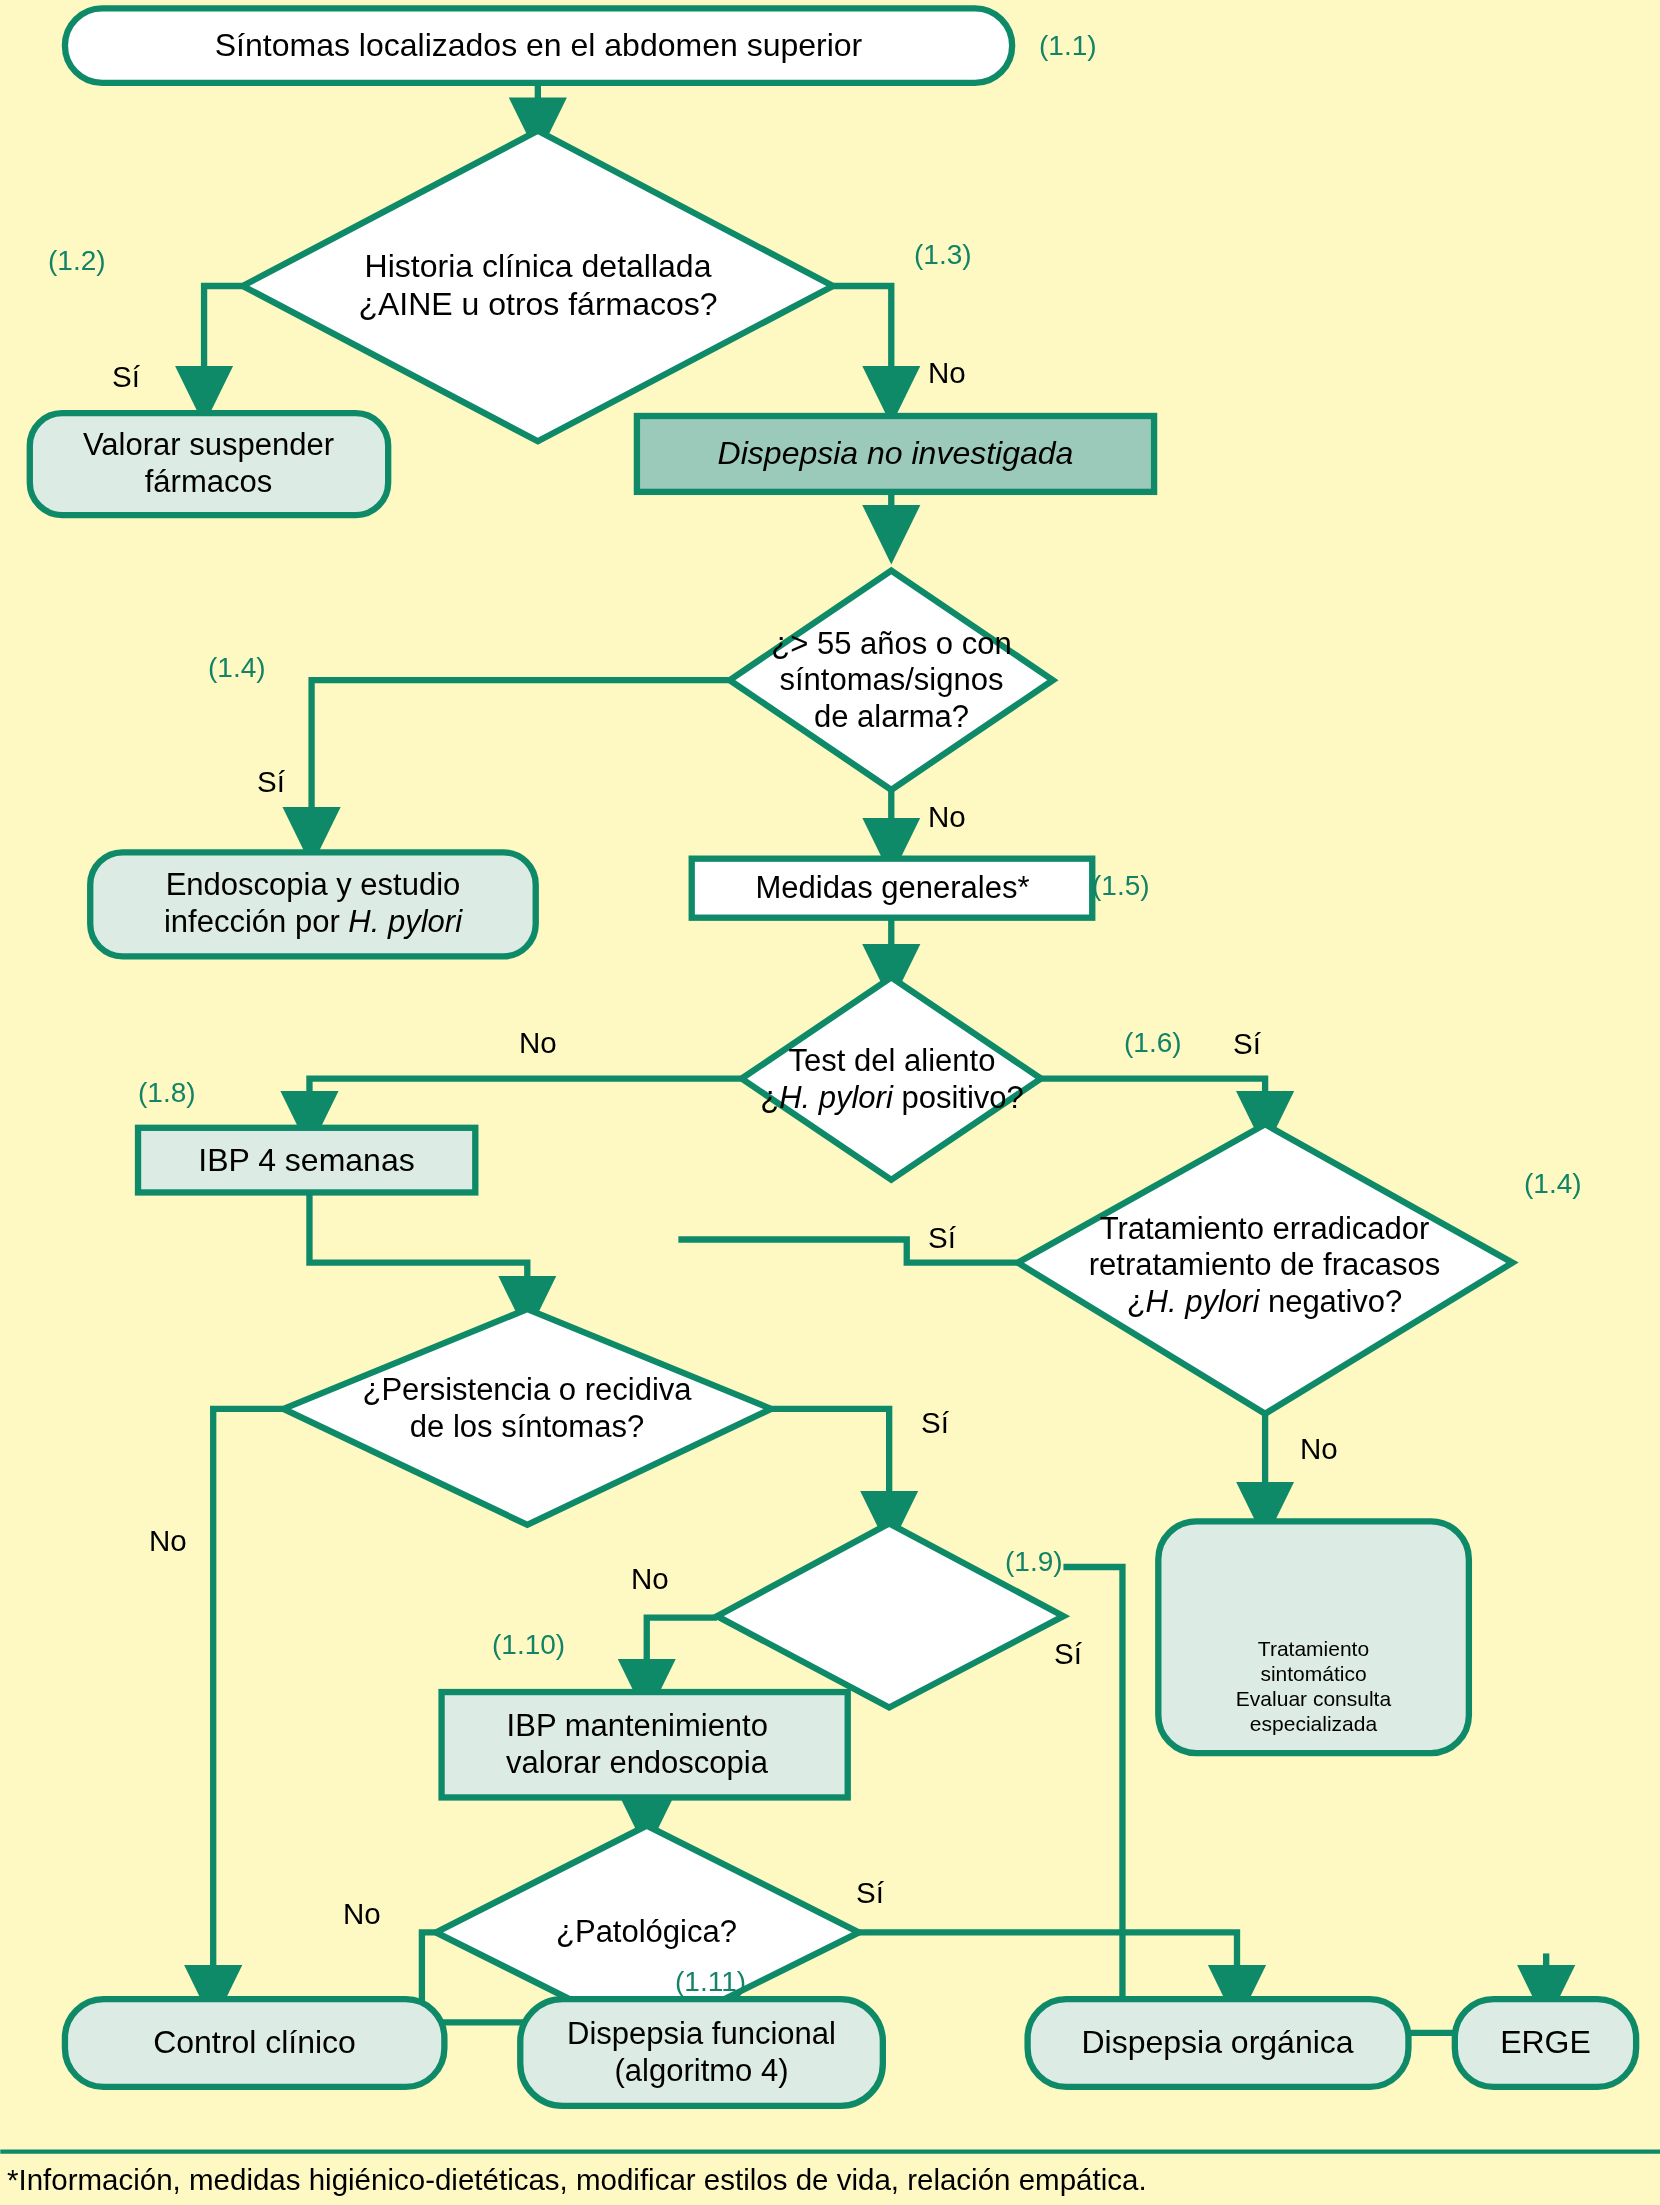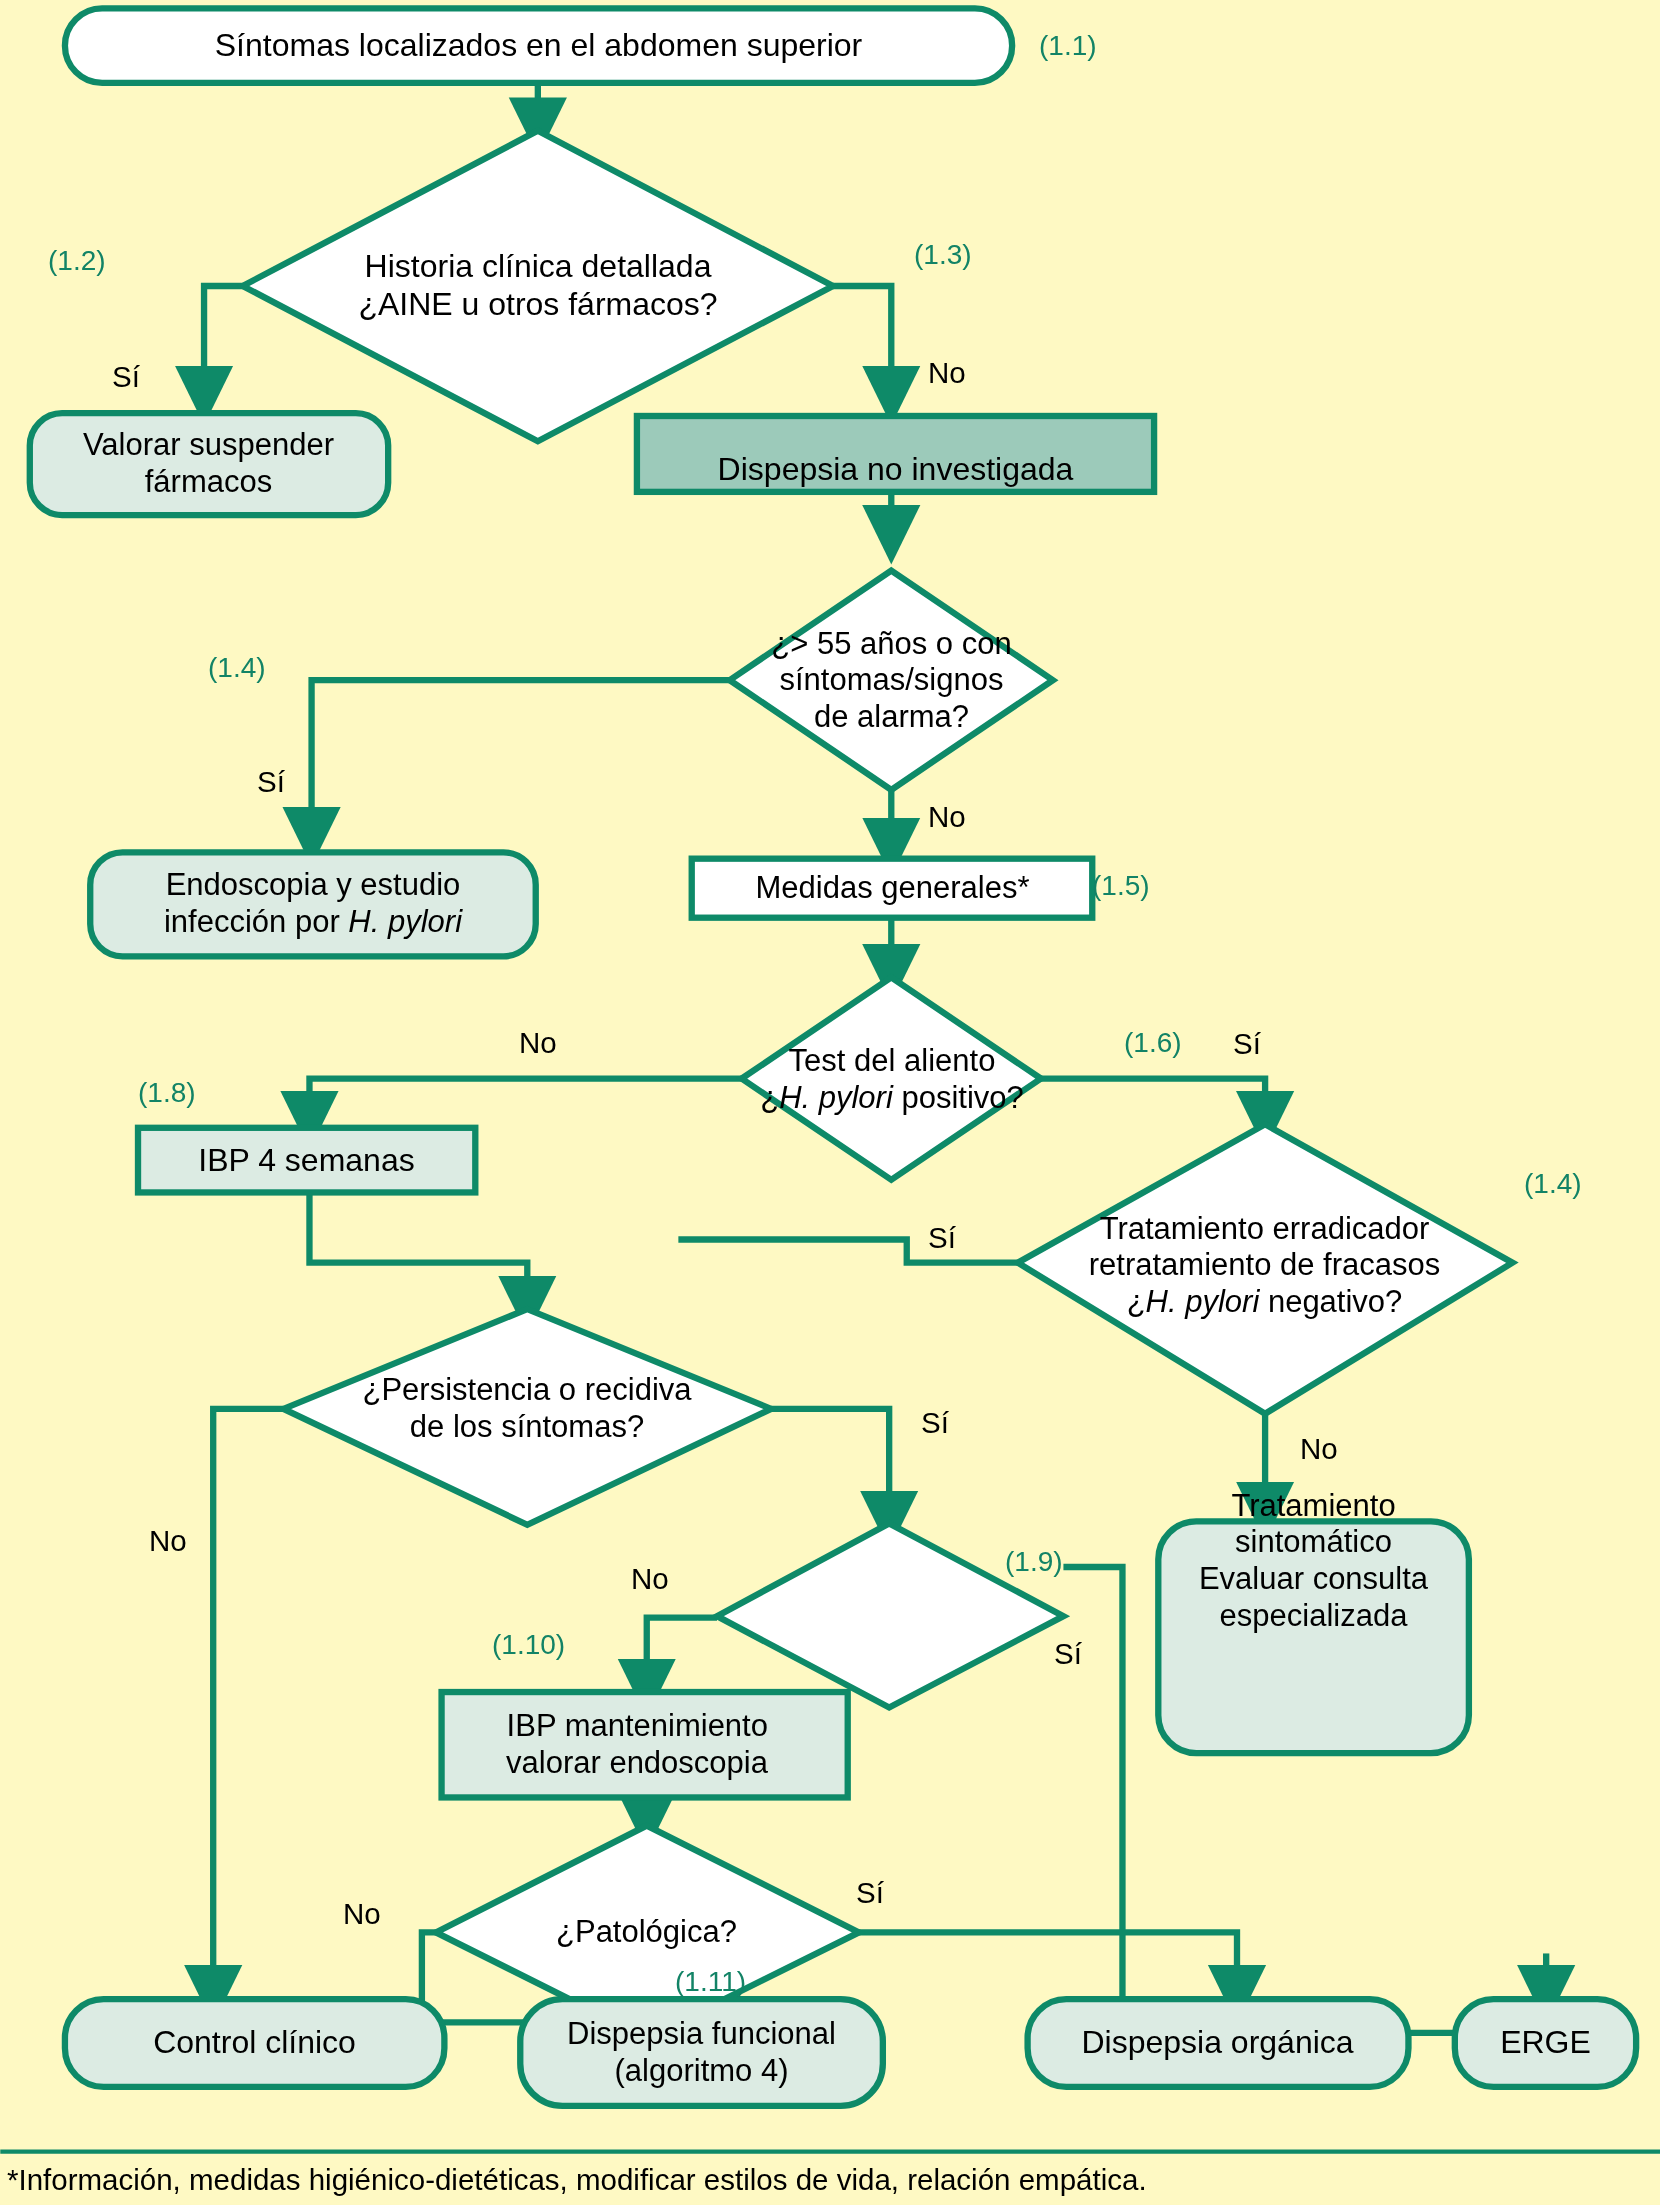--- a/index.html
+++ b/index.html
@@ -136,21 +136,21 @@
   <div class="nodelabel" style="left:65px;top:8.4px;width:947px;height:74px;font-size:32px;">Síntomas localizados en el abdomen superior</div>
 
   <div class="nodelabel" style="left:299px;top:232px;width:478px;height:108px;font-size:32px;flex-direction:column;">
     <span>Historia clínica detallada</span>
     <span>¿AINE u otros fármacos?</span>
   </div>
 
   <div class="nodelabel" style="left:29.5px;top:413px;width:358px;height:102px;font-size:31px;">Valorar suspender
 fármacos</div>
 
-  <div class="nodelabel" style="left:637px;top:432px;width:517px;height:76px;font-size:32px;">Dispepsia no investigada</div>
+  <div class="nodelabel" style="left:637px;top:416px;width:517px;height:76px;font-size:32px;font-style:italic;">Dispepsia no investigada</div>
 
   <div class="nodelabel" style="left:758px;top:601px;width:267px;height:159px;font-size:31px;">¿&gt; 55 años o con
 síntomas/signos
 de alarma?</div>
 
   <div class="nodelabel" style="left:90px;top:852px;width:446px;height:104px;font-size:31px;flex-direction:column;">
     <span>Endoscopia y estudio</span>
     <span><span>infección por </span><span class="ital">H. pylori</span></span>
   </div>
 
@@ -166,21 +166,21 @@
   <div class="nodelabel" style="left:1082px;top:1188px;width:365px;height:155px;font-size:31px;flex-direction:column;">
     <span>Tratamiento erradicador</span>
     <span>retratamiento de fracasos</span>
     <span><span>¿</span><span class="ital">H. pylori</span><span> negativo?</span></span>
   </div>
 
   <div class="nodelabel" style="left:323px;top:1356px;width:408px;height:105px;font-size:31px;">¿Persistencia o recidiva
 de los síntomas?</div>
 
 
-  <div class="nodelabel" style="left:1158px;top:1445px;width:311px;height:232px;font-size:31px;">Tratamiento
+  <div class="nodelabel" style="left:1158px;top:1571px;width:311px;height:232px;font-size:21px;">Tratamiento
 sintomático
 Evaluar consulta
 especializada</div>
 
   <div class="nodelabel" style="left:434px;top:1692px;width:406px;height:105px;font-size:31px;text-align:right;">IBP mantenimiento
 valorar endoscopia</div>
 
   <div class="nodelabel" style="left:506px;top:1906px;width:281px;height:53px;font-size:31px;">¿Patológica?</div>
 
   <div class="nodelabel" style="left:65px;top:1999px;width:379px;height:88px;font-size:32px;">Control clínico</div>

